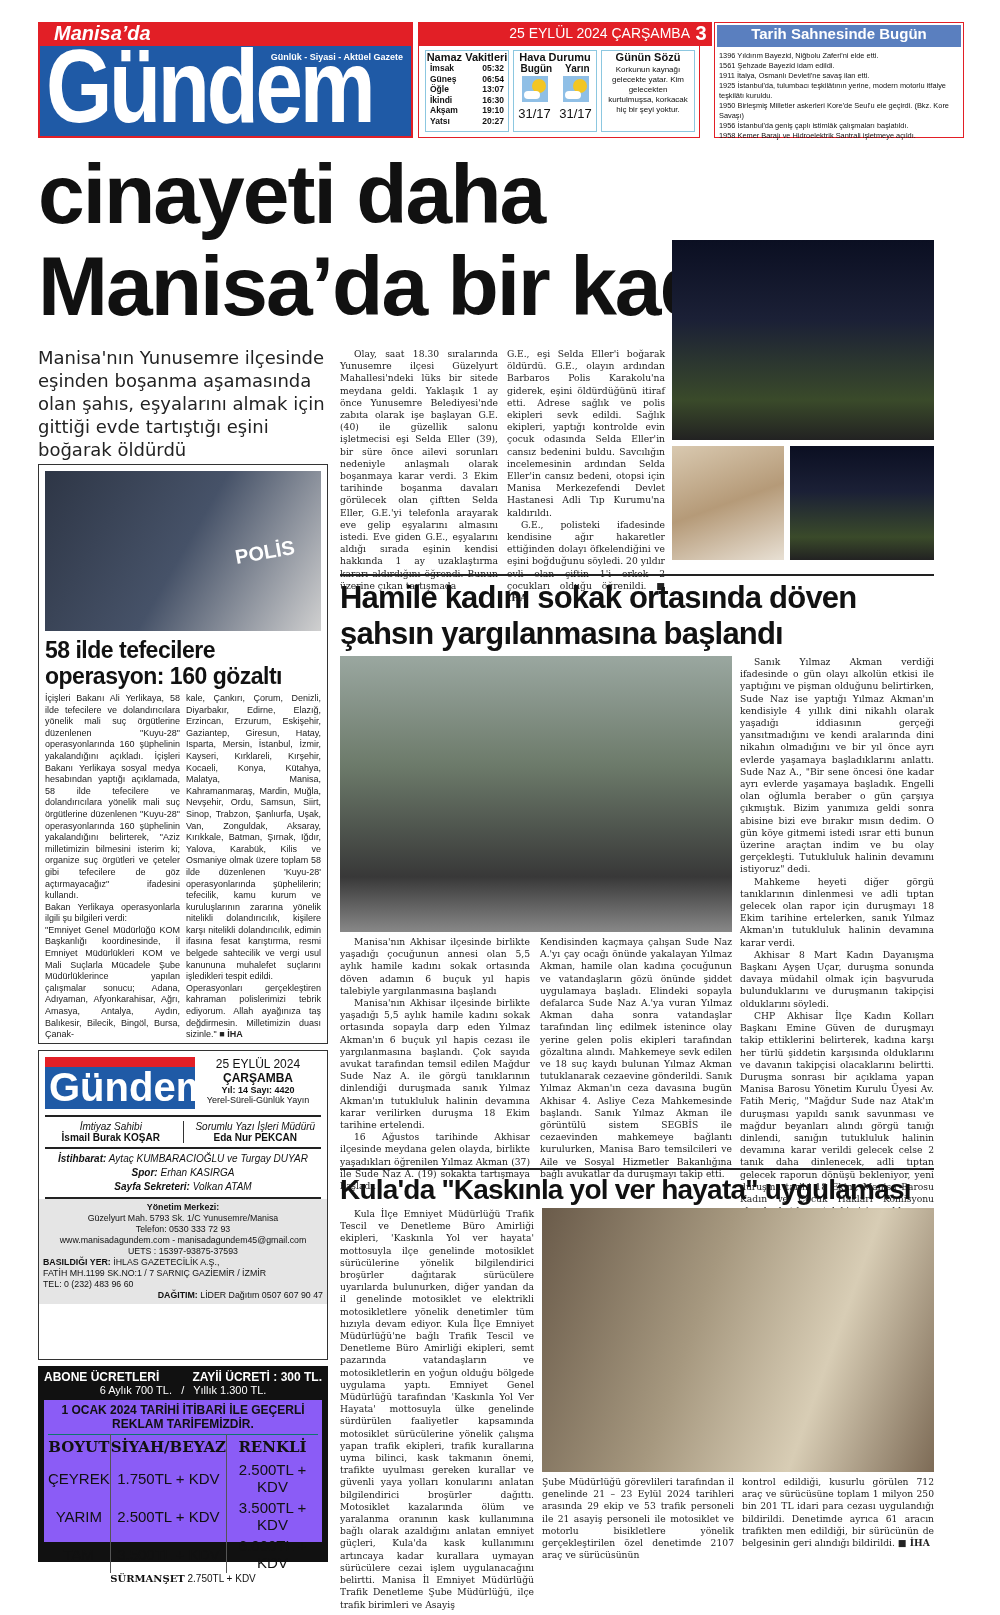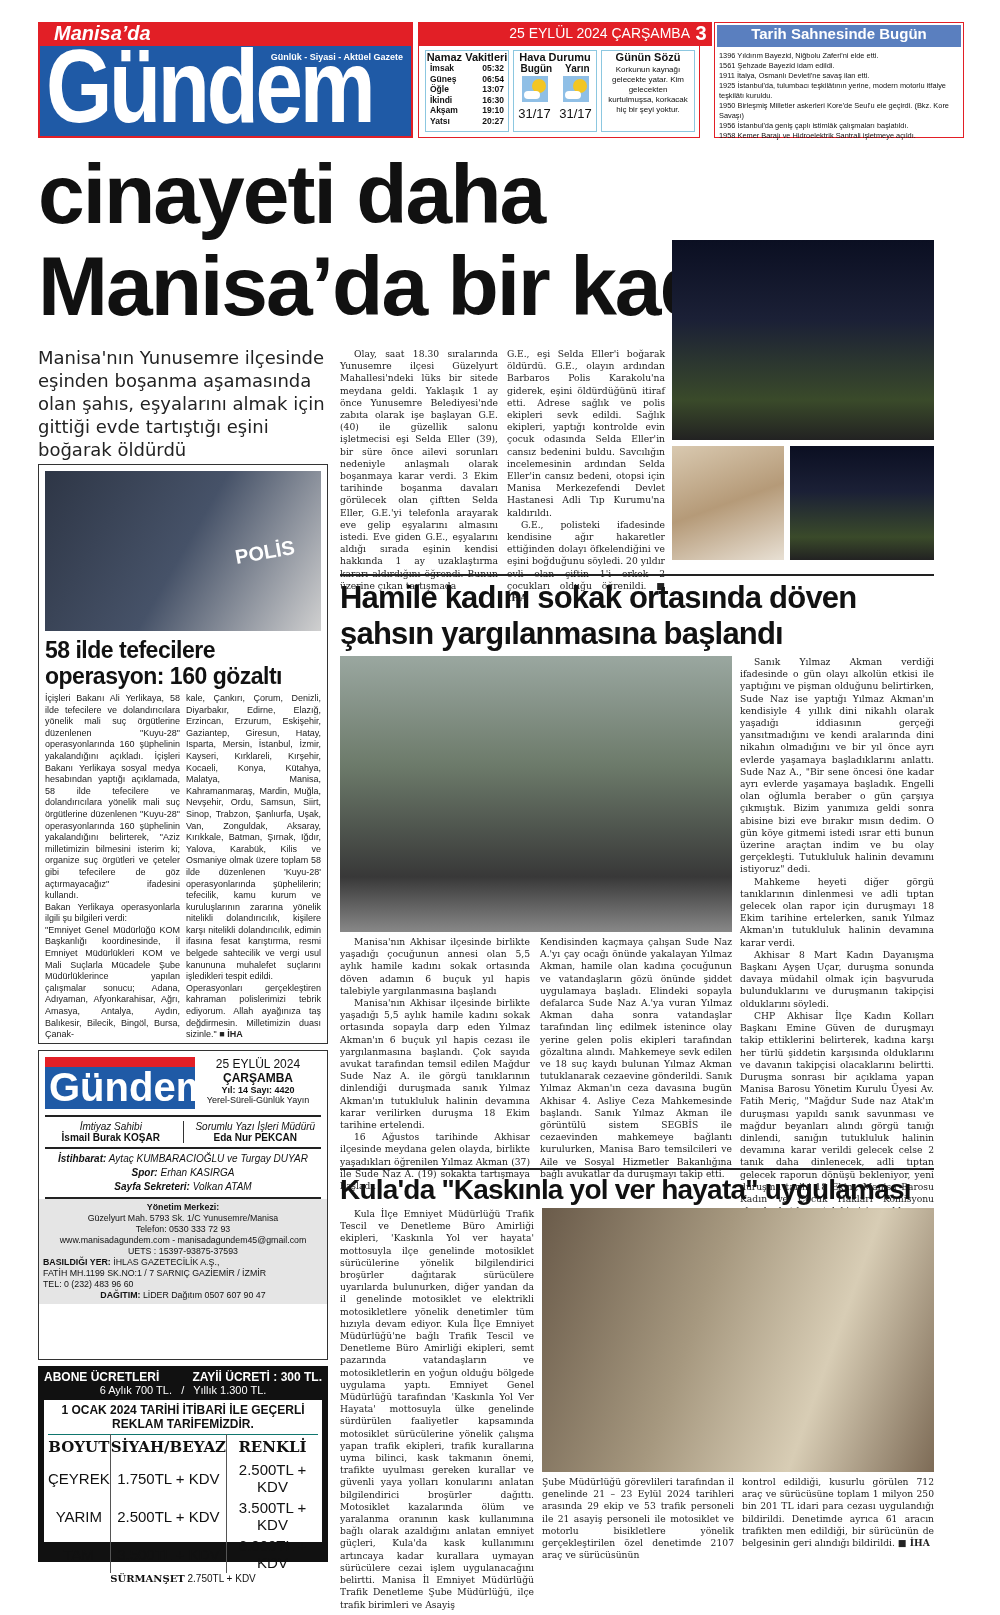--- a/index.html
+++ b/index.html
@@ -185,31 +185,31 @@
   <div class="rule" style="margin:0 6px"></div>
   <div style="background:#e5e5e5;text-align:center;padding:3px 4px;line-height:11px;font-size:8.8px">
     <b>Yönetim Merkezi:</b>
     <div>Güzelyurt Mah. 5793 Sk. 1/C Yunusemre/Manisa</div>
     <div>Telefon: 0530 333 72 93</div>
     <div>www.manisadagundem.com - manisadagundem45@gmail.com</div>
     <div>UETS : 15397-93875-37593</div>
     <div style="text-align:left"><b>BASILDIĞI YER:</b> <span>İHLAS GAZETECİLİK A.Ş.,</span></div>
     <div style="text-align:left">FATİH MH.1199 SK.NO:1 / 7 SARNIÇ GAZİEMİR / İZMİR</div>
     <div style="text-align:left">TEL: 0 (232) 483 96 60</div>
-    <div style="text-align:center"><b>DAĞITIM:</b> <span>LİDER Dağıtım 0507 607 90 47</span></div>
+    <div style="text-align:right"><b>DAĞITIM:</b> <span>LİDER Dağıtım 0507 607 90 47</span></div>
   </div>
 </div>
 
 <div class="abs sans" style="left:38px;top:1366px;width:290px;height:196px;background:#111;color:#fff;padding:4px 6px">
   <div style="display:flex;justify-content:space-between;font-size:12px;font-weight:bold">
     <span>ABONE ÜCRETLERİ</span>
     <span><span>ZAYİİ ÜCRETİ :</span> <span style="font-weight:bold">300 TL.</span></span>
   </div>
   <div style="text-align:center;font-size:11px;white-space:pre">6 Aylık 700 TL.   /   Yıllık 1.300 TL.</div>
-  <div style="background:#ffffff;color:#111;margin-top:4px;padding:3px 4px;height:142px">
+  <div style="background:#8b5cf6;color:#111;margin-top:4px;padding:3px 4px;height:142px">
     <div style="text-align:center;font-weight:bold;font-size:12px;line-height:14px">1 OCAK 2024 TARİHİ İTİBARİ İLE GEÇERLİ REKLAM TARİFEMİZDİR.</div>
     <table style="width:100%;font-size:15px;margin-top:3px;border-top:1px solid #0f766e">
       <thead>
           <tr id="price-head">
             <th style="font-family: &quot;DejaVu Serif&quot;, serif; padding: 3px 0px; border-right: 1px solid rgb(85, 85, 85);">BOYUT</th>
             <th style="font-family: &quot;DejaVu Serif&quot;, serif; padding: 3px 0px; border-right: 1px solid rgb(85, 85, 85);">SİYAH/BEYAZ</th>
             <th style="font-family: &quot;DejaVu Serif&quot;, serif; padding: 3px 0px;">RENKLİ</th>
           </tr>
         </thead>
       <tbody id="price-body">

